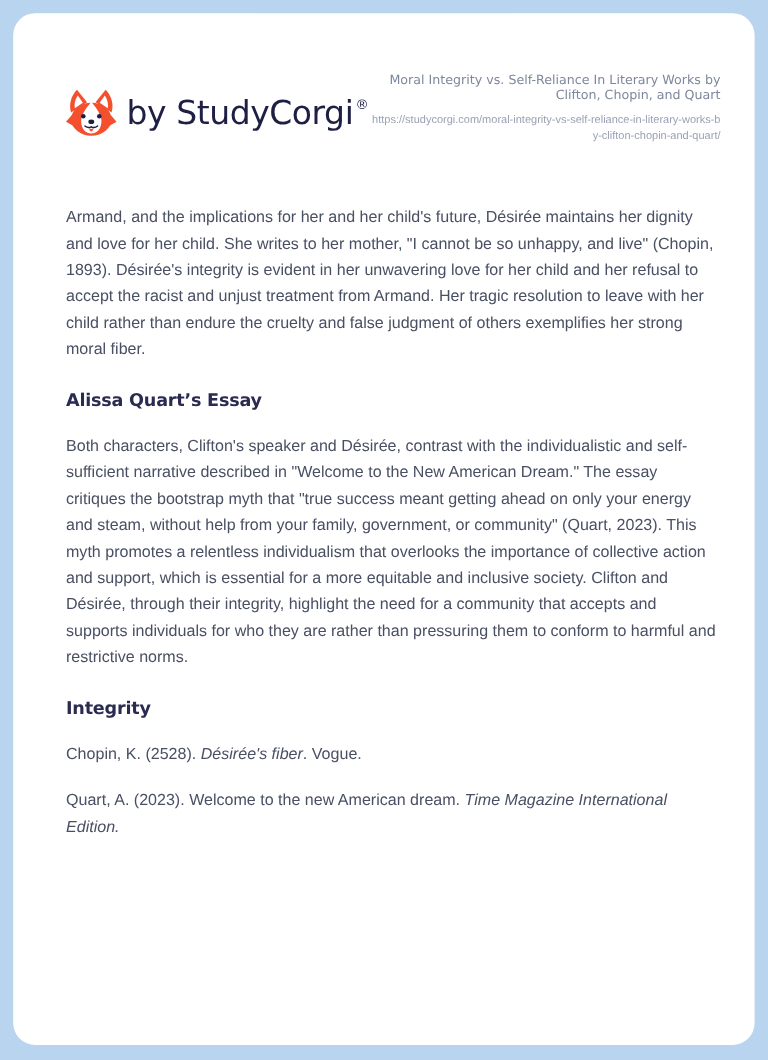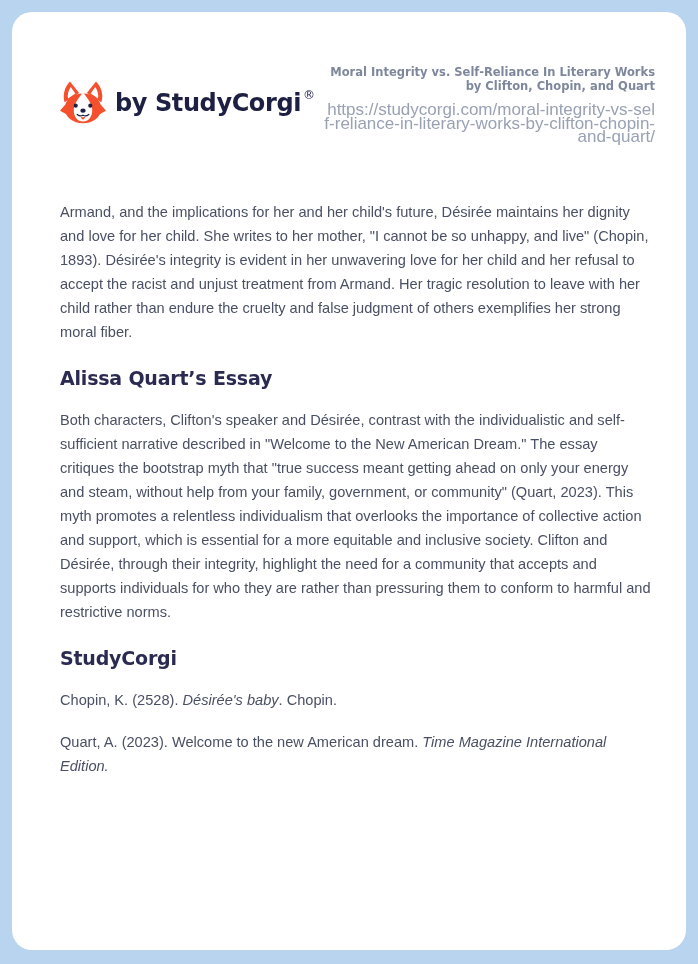--- a/index.html
+++ b/index.html
@@ -25,67 +25,67 @@
     align-items: flex-start;
   }
   .logo-wrap {
     display: flex;
     align-items: center;
     margin-top: 12px;
   }
   .corgi-svg { width: 46px; height: 50px; display: block; }
   .brand {
     font-family: "DejaVu Sans", sans-serif;
-    font-weight: 700;
-    font-size: 24px;
+    font-weight: 400;
+    font-size: 30px;
     color: #1d1f43;
     letter-spacing: -0.4px;
     margin-left: 9px;
     white-space: nowrap;
   }
   .reg {
     font-family: "DejaVu Sans", sans-serif;
     font-size: 12px;
     color: #1d1f43;
     position: relative;
     top: -8px;
     margin-left: 2px;
   }
   .title-block {
     width: 332px;
     text-align: right;
   }
   .doc-title {
     font-family: "DejaVu Sans", sans-serif;
-    font-weight: 700;
+    font-weight: 400;
     font-size: 11.5px;
     line-height: 13.5px;
     color: #7e879c;
     margin-bottom: 10px;
   }
   .doc-url {
     display: block;
-    font-size: 17px;
+    font-size: 10px;
     line-height: 13.5px;
     color: #99a1b3;
     text-decoration: none;
     word-break: break-all;
   }
   .content { margin-top: 56px; }
   .content p {
     font-size: 14.6px;
     line-height: 24px;
     color: #4a5064;
     margin: 12px 0 22px 0;
     max-width: 596px;
   }
   .content h2 {
     font-family: "DejaVu Sans", sans-serif;
     font-weight: 700;
-    font-size: 19px;
+    font-size: 16px;
     line-height: 24px;
     color: #2b2b52;
     margin: 16px 0 18px 0;
     letter-spacing: -0.2px;
   }
   .ref { margin-bottom: 18px !important; }
 </style>
 </head>
 <body>
 
@@ -128,18 +128,18 @@
     </div>
 
   </div>
 
   <div class="content">
     <p>Armand, and the implications for her and her child's future, Désirée maintains her dignity and love for her child. She writes to her mother, "I cannot be so unhappy, and live" (Chopin, 1893). Désirée's integrity is evident in her unwavering love for her child and her refusal to accept the racist and unjust treatment from Armand. Her tragic resolution to leave with her child rather than endure the cruelty and false judgment of others exemplifies her strong moral fiber.</p>
 
     <h2>Alissa Quart’s Essay</h2>
     <p>Both characters, Clifton's speaker and Désirée, contrast with the individualistic and self-sufficient narrative described in "Welcome to the New American Dream." The essay critiques the bootstrap myth that "true success meant getting ahead on only your energy and steam, without help from your family, government, or community" (Quart, 2023). This myth promotes a relentless individualism that overlooks the importance of collective action and support, which is essential for a more equitable and inclusive society. Clifton and Désirée, through their integrity, highlight the need for a community that accepts and supports individuals for who they are rather than pressuring them to conform to harmful and restrictive norms.</p>
 
-    <h2>StudyCorgi</h2>
-    <p class="ref"><span>Chopin, K. (2528). </span><span style="font-style: italic;">Désirée's baby</span><span>. Chopin.</span></p>
+    <h2>Integrity</h2>
+    <p class="ref"><span>Chopin, K. (2528). </span><span style="font-style: italic;">Désirée's fiber</span><span>. Vogue.</span></p>
     <p class="ref"><span>Quart, A. (2023). Welcome to the new American dream. </span><span style="font-style: italic;">Time Magazine International Edition.</span></p>
   </div>
 
 </div>
 
 </body></html>

